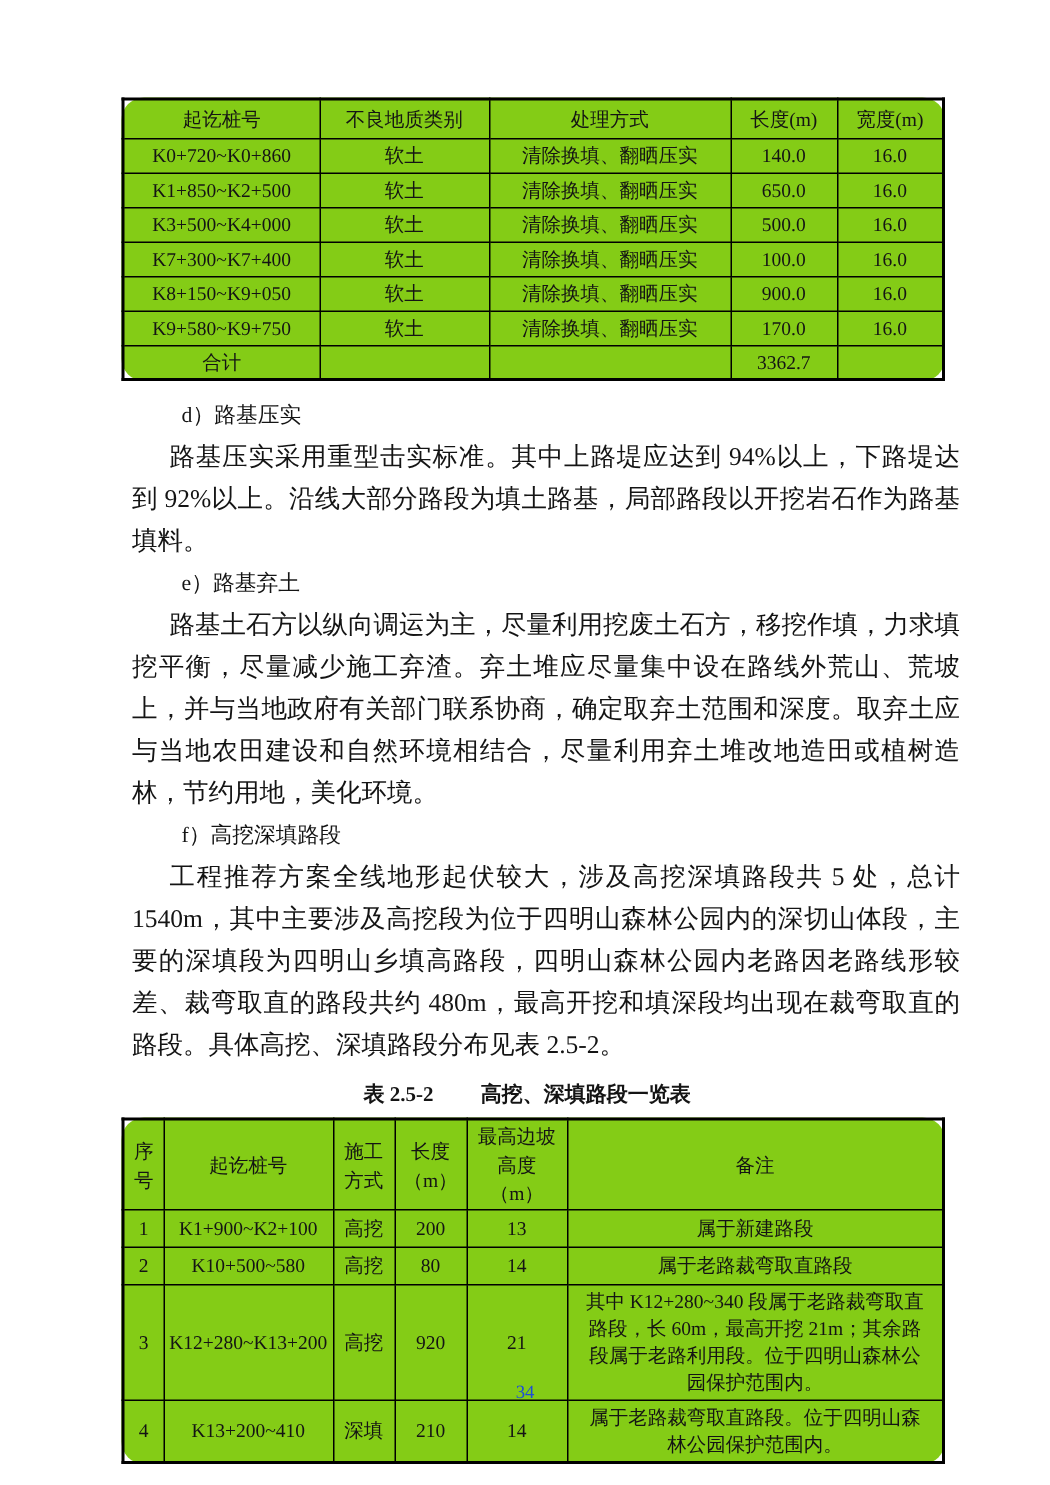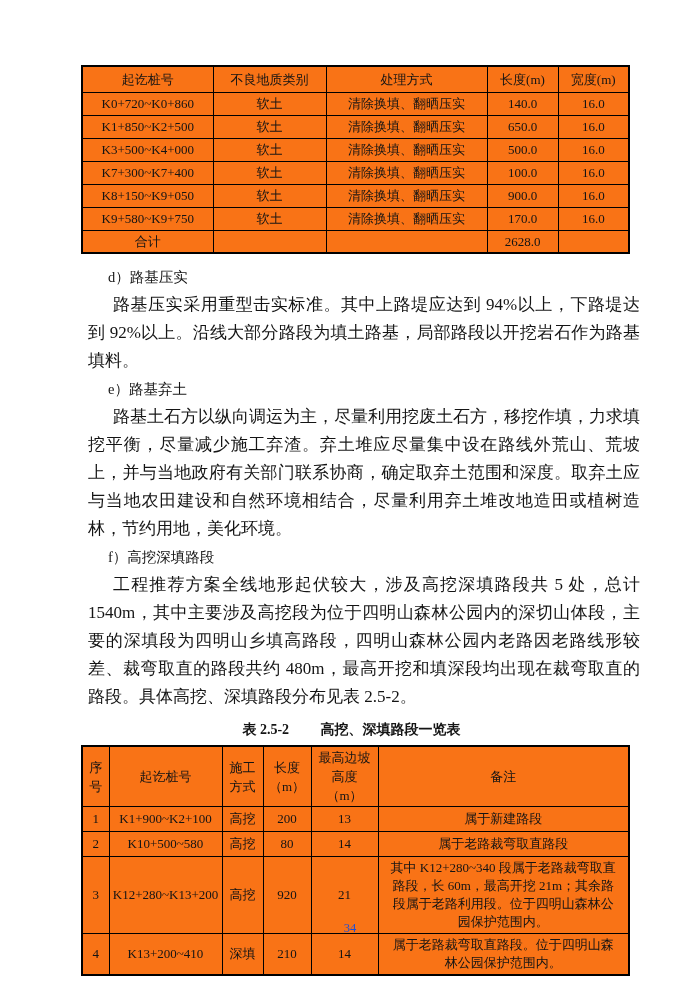--- a/index.html
+++ b/index.html
@@ -20,39 +20,39 @@
 
   .doc-header {
     text-align: right;
     font-size: 11.5px;
     letter-spacing: 1px;
     color: #222;
     padding-bottom: 7px;
     border-bottom: 2px solid #000;
   }
 
-  table { border-collapse: collapse; table-layout: fixed; background: #f97316; }
+  table { border-collapse: collapse; table-layout: fixed; background: #84cc16; border-radius: 15px; }
   .t1, .t2 { border: 2px solid #000; width: 547px; margin-left: 18px; }
 
   .t1 { margin-top: 19px; font-size: 13px; }
   .t1 th, .t1 td {
     border: 1px solid #000;
     text-align: center;
     vertical-align: middle;
     font-weight: normal;
     padding: 1px 2px;
     height: 23px;
     line-height: 17px;
     overflow: hidden;
   }
   .t1 thead th { height: 26px; }
 
   .body-text { margin-top: 9px; }
   .section-heading {
-    margin-left: 45px;
+    margin-left: 58px;
     font-size: 14.5px;
     line-height: 28px;
   }
   .para {
     margin: 0 0 0 25px;
     width: 552px;
     font-size: 17px;
     line-height: 28px;
     text-indent: 25px;
     text-align: justify;
@@ -154,21 +154,21 @@
             <td>K9+580~K9+750</td>
             <td>软土</td>
             <td>清除换填、翻晒压实</td>
             <td>170.0</td>
             <td>16.0</td>
           </tr>
           <tr>
             <td>合计</td>
             <td></td>
             <td></td>
-            <td>2628.0</td>
+            <td>3362.7</td>
             <td></td>
           </tr>
         </tbody>
     </table>
 
     <div class="body-text">
       <div class="section">
         <div class="section-heading">d）路基压实</div>
         <p class="para">路基压实采用重型击实标准。其中上路堤应达到 94%以上，下路堤达到 92%以上。沿线大部分路段为填土路基，局部路段以开挖岩石作为路基填料。</p>
       </div>

